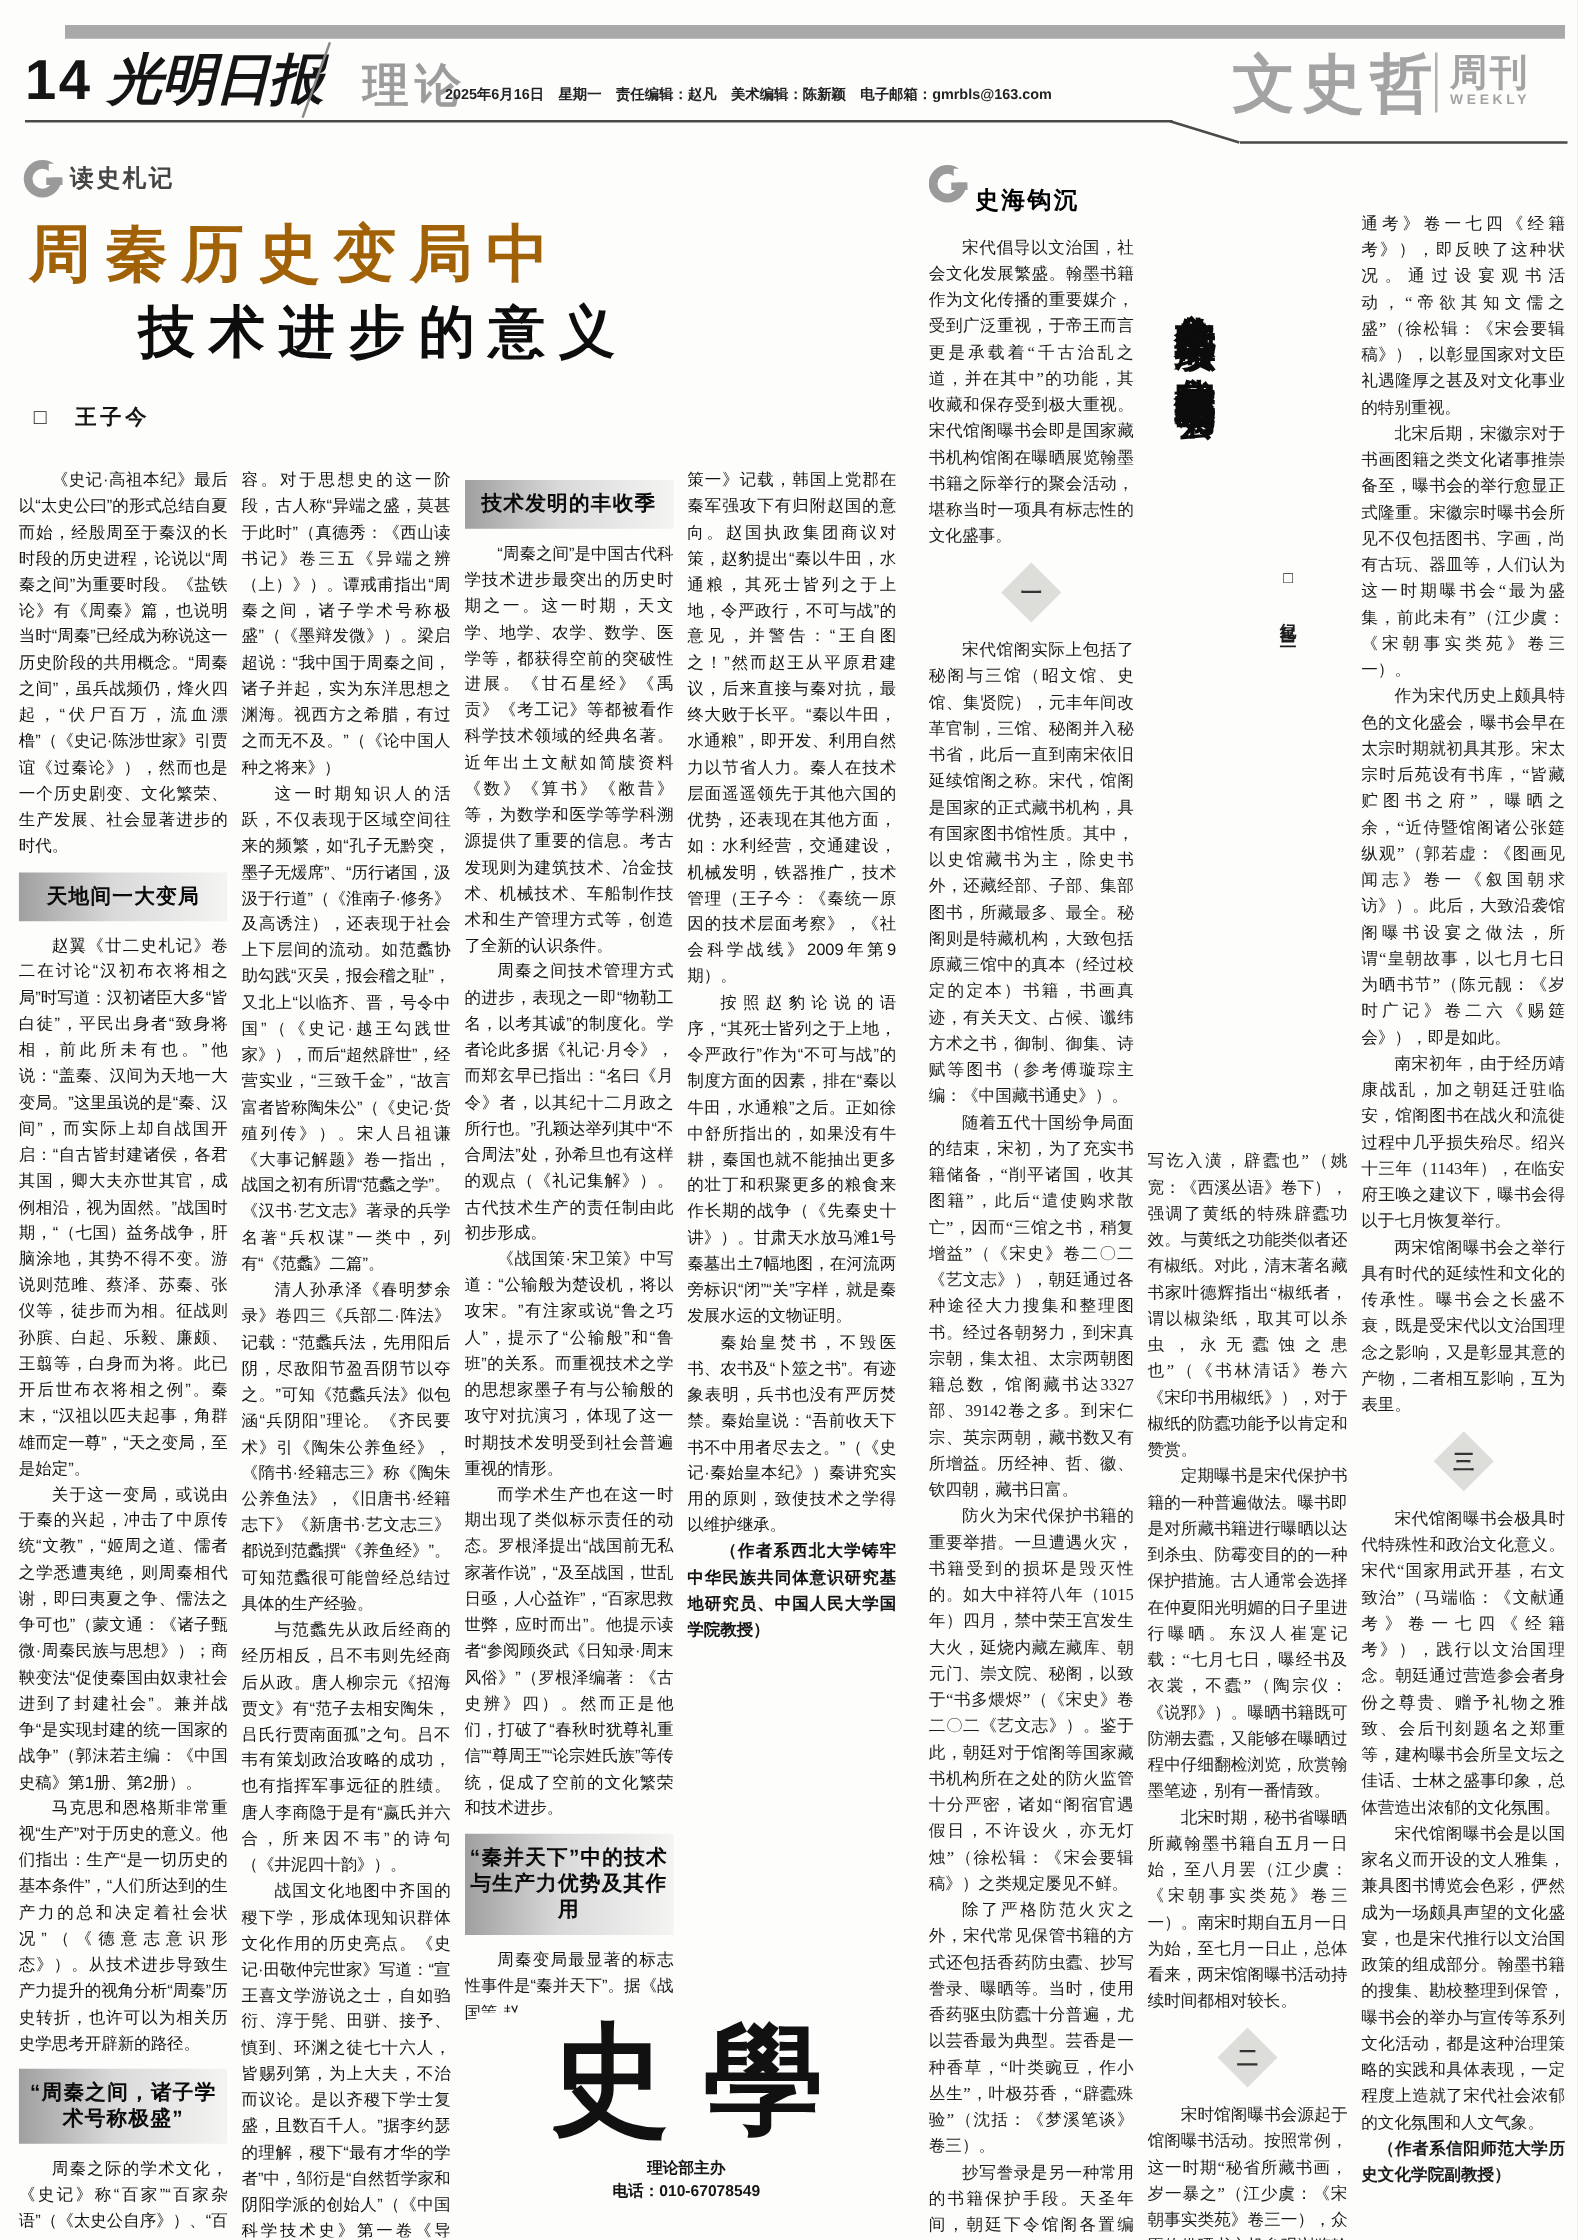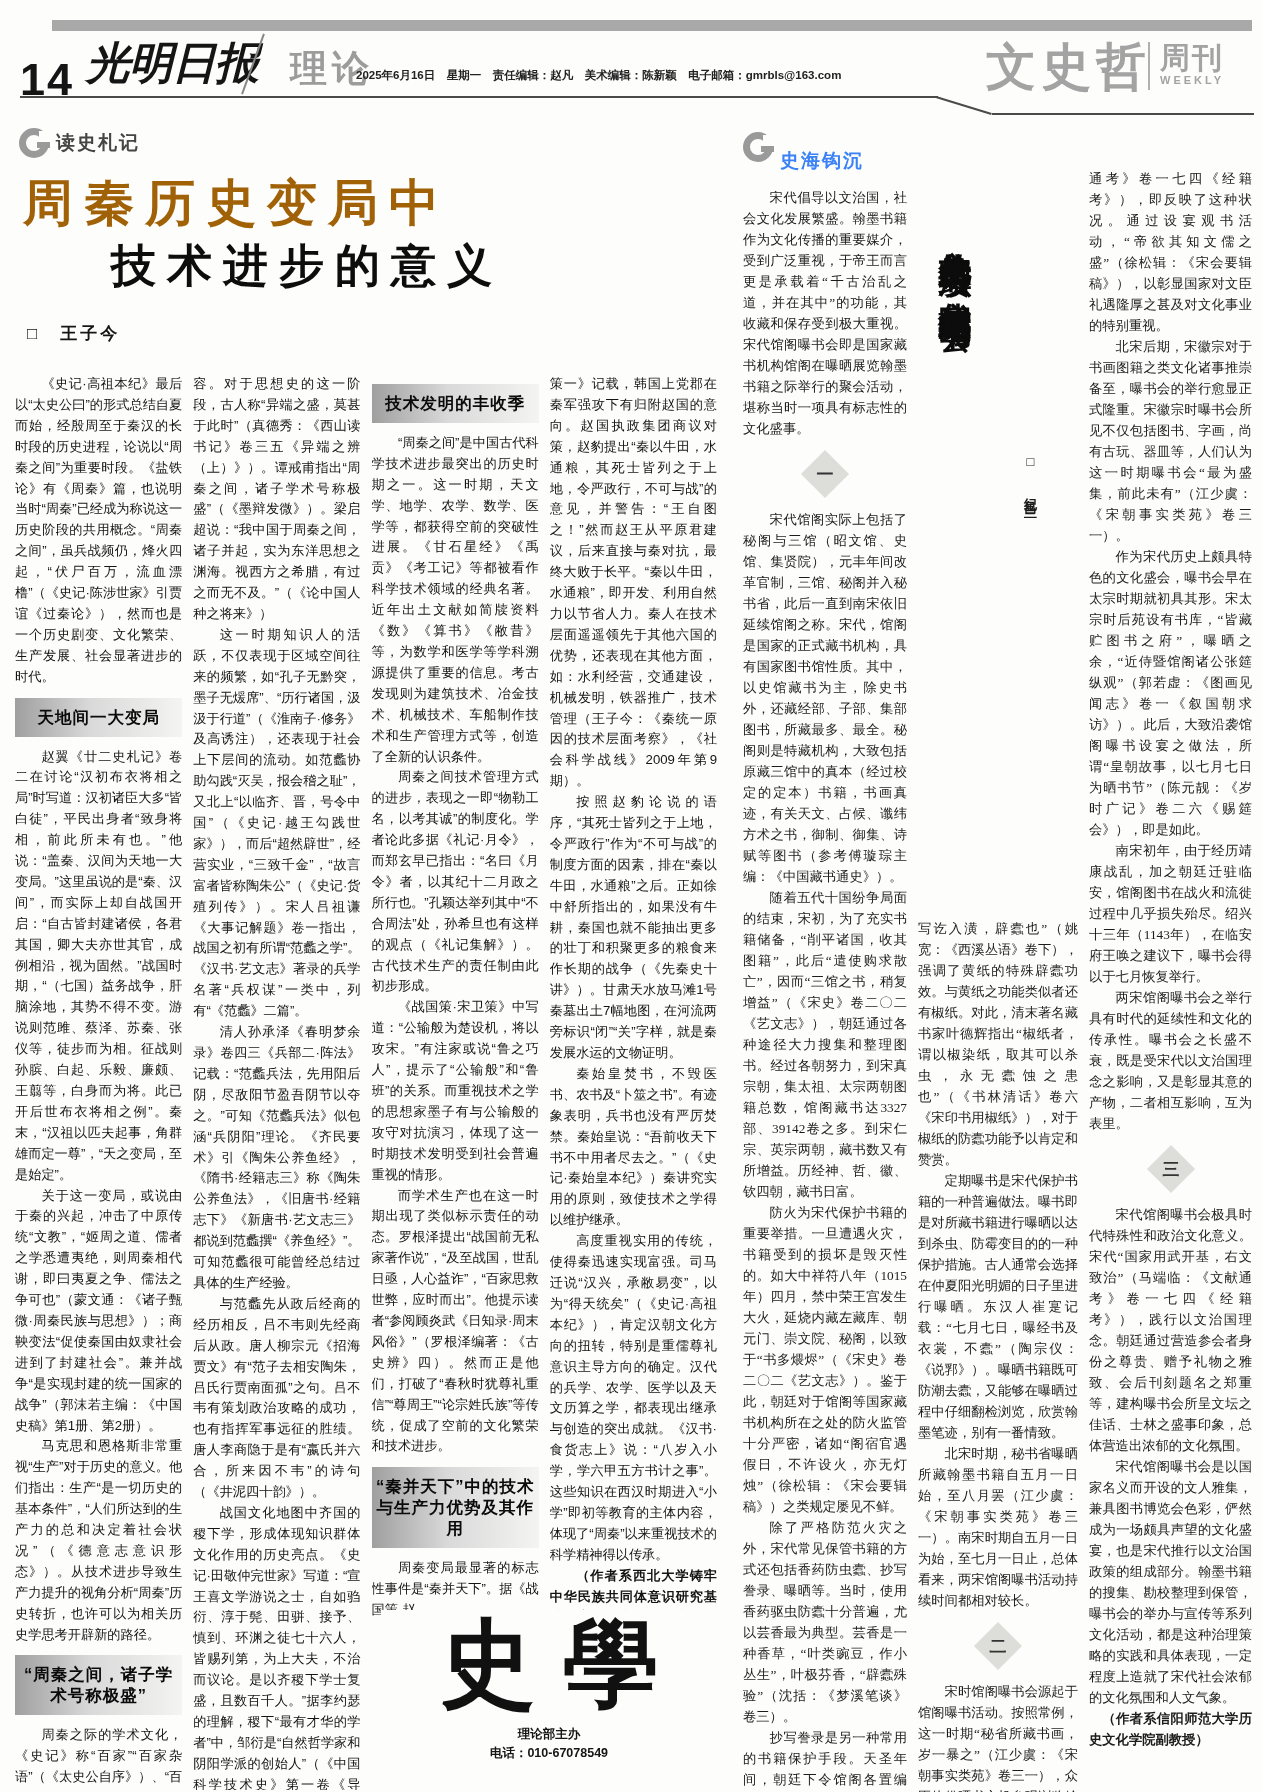--- a/index.html
+++ b/index.html
@@ -2,21 +2,21 @@
 <html><head>
 <meta charset="utf-8">
 <style>
   * { margin:0; padding:0; box-sizing:border-box; }
   html,body { background:#e8e8e8; }
   .page { position:relative; width:1262px; height:1792px; background:#fdfdfc; margin:0 auto;
           font-family:"Liberation Sans", sans-serif; color:#151515; overflow:hidden; }
 
   
   .graybar { position:absolute; left:52px; right:10px; top:20px; height:11px; background:#a9a9a9; }
-  .pageno  { position:absolute; left:20px; top:38px; font-size:45px; font-weight:600; letter-spacing:2px;margin-top:16px; }
+  .pageno  { position:absolute; left:20px; top:38px; font-size:45px; font-weight:600; letter-spacing:2px; }
   .masthead{ position:absolute; left:86px; top:34px; font-size:44px; font-weight:900; font-style:italic;
              font-family:"Liberation Serif", serif; letter-spacing:-1px; }
   .hslash  { position:absolute; left:252px; top:32px; width:2px; height:64px; background:#888; transform:rotate(20deg); }
   .sectionlbl { position:absolute; left:290px; top:44px; font-size:37px; font-weight:900; color:#9c9c9c; letter-spacing:5px; }
   .dateline{ position:absolute; left:356px; top:68px; font-size:11.5px; font-weight:700; color:#222; white-space:nowrap; }
   .weeklycn{ position:absolute; left:986px; top:34px; font-size:50px; font-weight:700; color:#a3a3a3;
              font-family:"Liberation Serif", serif; letter-spacing:5px; }
   .wkline  { position:absolute; left:1148px; top:42px; width:2px; height:48px; background:#b0b0b0; }
   .weeklyzh{ position:absolute; left:1160px; top:38px; font-size:30px; font-weight:700; color:#a3a3a3; letter-spacing:2px; }
   .weeklyen{ position:absolute; left:1160px; top:74px; font-size:11px; font-weight:700; color:#a3a3a3; letter-spacing:3px; }
@@ -68,21 +68,21 @@
                    font-family:"Liberation Serif", serif; }
   .rc { position:absolute; top:0; height:1674px; overflow:hidden; font-size:13.3px; line-height:21px;
         text-align:justify; color:#1c1c1c; }
   .rc p { margin:0; text-indent:2em; }
   .rc p.cont { text-indent:0; }
   .rc .credit { font-family:"Liberation Sans", sans-serif; font-weight:800; text-indent:1em; }
   .rc1 { left:0; width:164px; }
   .rc2 { left:175px; width:160px; }
   .rc3 { left:346px; width:163px; top:50px; height:1624px; }
   .ra-badge { margin:4px 0 16px 0; }
-  .ra-badge .blabel { color:#3b82f6;margin-top:28px; }
+  .ra-badge .blabel { color:#000000;margin-top:28px; }
   .rc2-titleblock { position:relative; width:100%; height:800px; }
   .ra-title  { position:absolute; left:26px; top:106px; height:690px; writing-mode:vertical-rl;
                font-size:33px; font-weight:900; letter-spacing:2px; color:#0c0c0c; }
   .ra-byline { position:absolute; left:102px; top:336px; writing-mode:vertical-rl; font-size:13px;
                font-weight:600; letter-spacing:3px; }
   .rc2-text { position:absolute; left:0; right:0; top:800px; bottom:0; overflow:hidden; }
 </style>
 </head>
 <body>
 
@@ -135,21 +135,20 @@
           <p>周秦之间技术管理方式的进步，表现之一即“物勒工名，以考其诚”的制度化。学者论此多据《礼记·月令》，而郑玄早已指出：“名曰《月令》者，以其纪十二月政之所行也。”孔颖达举列其中“不合周法”处，孙希旦也有这样的观点（《礼记集解》）。古代技术生产的责任制由此初步形成。</p>
           <p>《战国策·宋卫策》中写道：“公输般为楚设机，将以攻宋。”有注家或说“鲁之巧人”，提示了“公输般”和“鲁班”的关系。而重视技术之学的思想家墨子有与公输般的攻守对抗演习，体现了这一时期技术发明受到社会普遍重视的情形。</p>
           <p>而学术生产也在这一时期出现了类似标示责任的动态。罗根泽提出“战国前无私家著作说”，“及至战国，世乱日亟，人心益诈”，“百家思救世弊，应时而出”。他提示读者“参阅顾炎武《日知录·周末风俗》”（罗根泽编著：《古史辨》四）。然而正是他们，打破了“春秋时犹尊礼重信”“尊周王”“论宗姓氏族”等传统，促成了空前的文化繁荣和技术进步。</p>
           <div class="subhead">“秦并天下”中的技术与生产力优势及其作用</div>
           <p>周秦变局最显著的标志性事件是“秦并天下”。据《战国策·赵</p>
         </div>
       <div class="col">
           <p class="cont">策一》记载，韩国上党郡在秦军强攻下有归附赵国的意向。赵国执政集团商议对策，赵豹提出“秦以牛田，水通粮，其死士皆列之于上地，令严政行，不可与战”的意见，并警告：“王自图之！”然而赵王从平原君建议，后来直接与秦对抗，最终大败于长平。“秦以牛田，水通粮”，即开发、利用自然力以节省人力。秦人在技术层面遥遥领先于其他六国的优势，还表现在其他方面，如：水利经营，交通建设，机械发明，铁器推广，技术管理（王子今：《秦统一原因的技术层面考察》，《社会科学战线》2009年第9期）。</p>
           <p>按照赵豹论说的语序，“其死士皆列之于上地，令严政行”作为“不可与战”的制度方面的因素，排在“秦以牛田，水通粮”之后。正如徐中舒所指出的，如果没有牛耕，秦国也就不能抽出更多的壮丁和积聚更多的粮食来作长期的战争（《先秦史十讲》）。甘肃天水放马滩1号秦墓出土7幅地图，在河流两旁标识“闭”“关”字样，就是秦发展水运的文物证明。</p>
           <p>秦始皇焚书，不毁医书、农书及“卜筮之书”。有迹象表明，兵书也没有严厉焚禁。秦始皇说：“吾前收天下书不中用者尽去之。”（《史记·秦始皇本纪》）秦讲究实用的原则，致使技术之学得以维护继承。</p>
-          <p>高度重视实用的传统，使得秦迅速实现富强。司马迁说“汉兴，承敝易变”，以为“得天统矣”（《史记·高祖本纪》），肯定汉朝文化方向的扭转，特别是重儒尊礼意识主导方向的确定。汉代的兵学、农学、医学以及天文历算之学，都表现出继承与创造的突出成就。《汉书·食货志上》说：“八岁入小学，学六甲五方书计之事”。这些知识在西汉时期进入“小学”即初等教育的主体内容，体现了“周秦”以来重视技术的科学精神得以传承。</p>
           <p class="credit">（作者系西北大学铸牢中华民族共同体意识研究基地研究员、中国人民大学国学院教授）</p>
         </div>
     </div>
     <div class="shixue">
       <div class="big">史學</div>
       <div class="sub">理论部主办</div>
       <div class="tel">电话：010-67078549</div>
     </div>
   </section>
 

